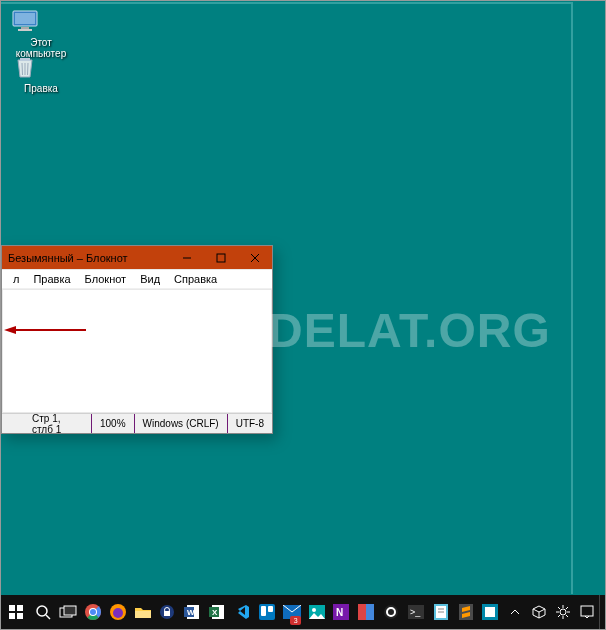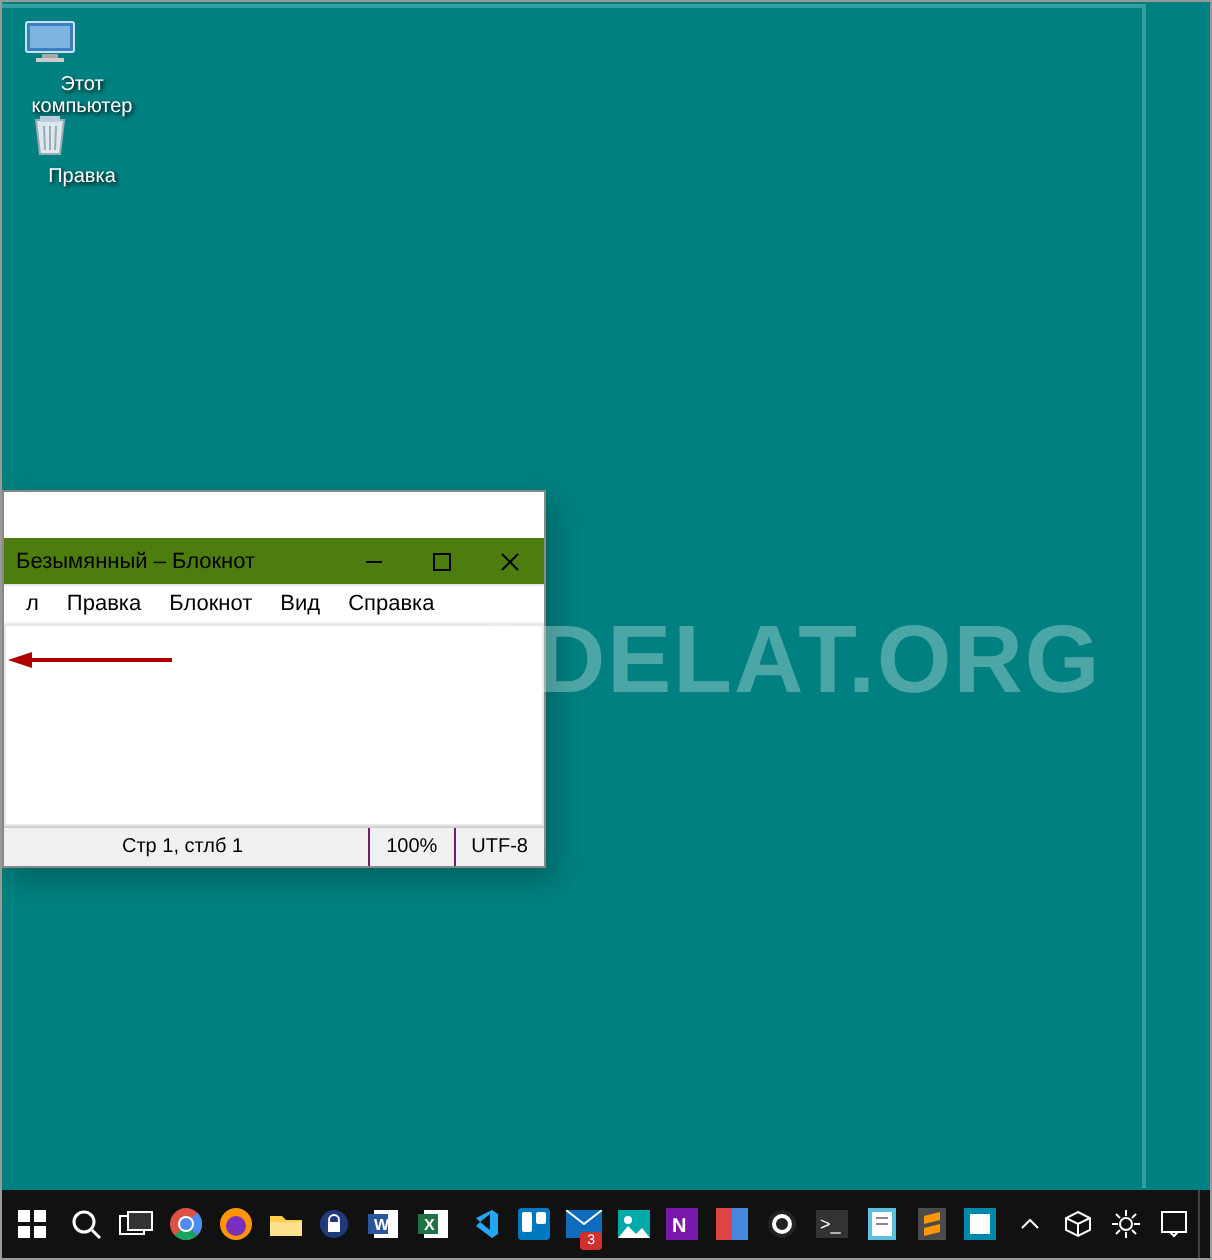--- a/index.html
+++ b/index.html
@@ -55,23 +55,22 @@
       border: 1px solid #888;
       box-shadow: 4px 6px 14px rgba(0,0,0,0.25);
       display: flex;
       flex-direction: column;
     }
     .titlebar {
       height: 24px;
       display: flex;
       align-items: center;
       padding-left: 6px;
-      background: #4d7c0f;
+      background: #c2410c;
       border-bottom: 1px solid #e8e8e8;
-      margin-top: 23px;
     }
     .titlebar .title-text { font-size: 11px; color: #000; }
     .title-controls {
       margin-left: auto;
       display: flex;
       height: 100%;
     }
     .title-controls .btn {
       width: 34px;
       display: flex; align-items: center; justify-content: center;
@@ -106,21 +105,21 @@
       font-size: 10px;
       color: #000;
     }
     .statusbar .cell {
       padding: 0 8px;
       border-left: 1px solid #701a75;
       height: 100%;
       display: flex;
       align-items: center;
     }
-    .statusbar .cell:first-child { border-left: none; flex: 1; padding-left: 30px; margin-left: 29px; }
+    .statusbar .cell:first-child { border-left: none; flex: 1; padding-left: 30px; }
     
     .arrow {
       position: absolute;
       left: 3px;
       top: 324px;
       width: 80px;
       height: 8px;
     }
     .arrow svg { display: block; }
     
@@ -232,20 +231,21 @@
     <span class="menuitem">л</span>
     <span class="menuitem">Правка</span>
     <span class="menuitem">Блокнот</span>
     <span class="menuitem">Вид</span>
     <span class="menuitem">Справка</span>
   </div>
   <div class="text-area"></div>
   <div class="statusbar">
     <div class="cell">Стр 1, стлб 1</div>
     <div class="cell">100%</div>
+    <div class="cell">Windows (CRLF)</div>
     <div class="cell">UTF-8</div>
   </div>
 </div>
 
 <div class="arrow">
   <svg width="82" height="10" viewBox="0 0 82 10">
     <line x1="82" y1="5" x2="10" y2="5" stroke="#b00000" stroke-width="2"></line>
     <polygon points="0,5 12,1 12,9" fill="#b00000"></polygon>
   </svg>
 </div>

